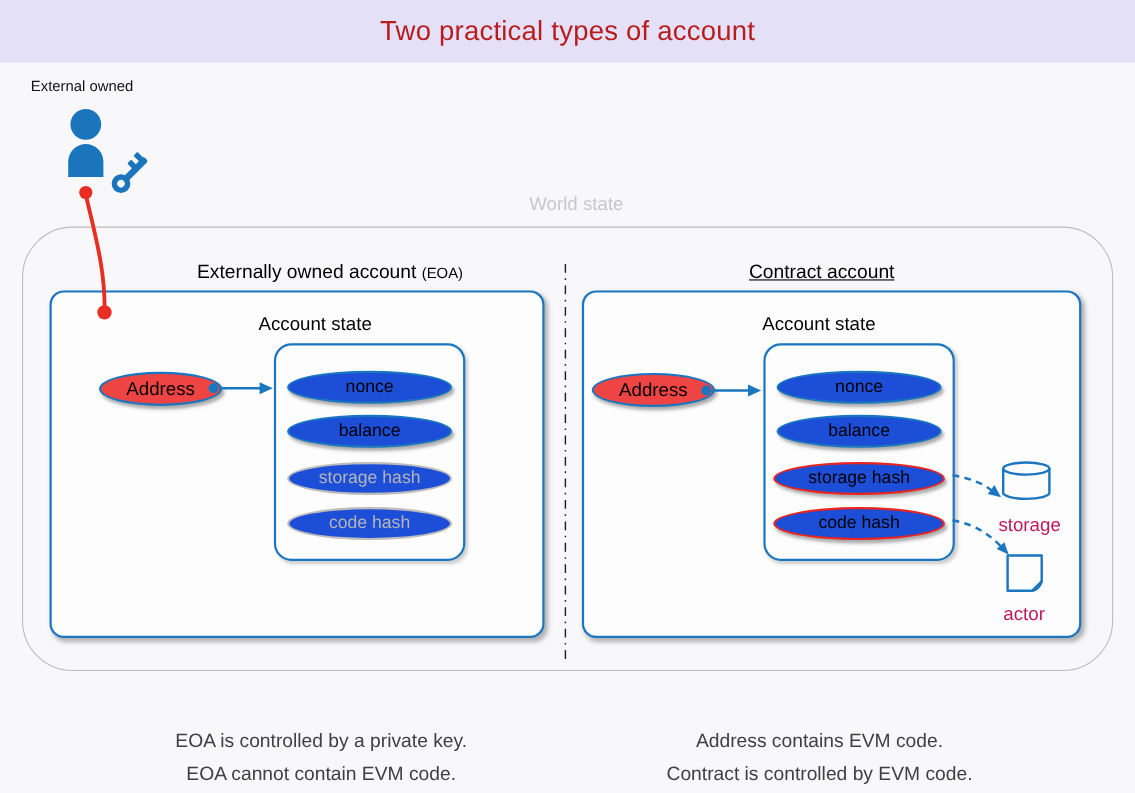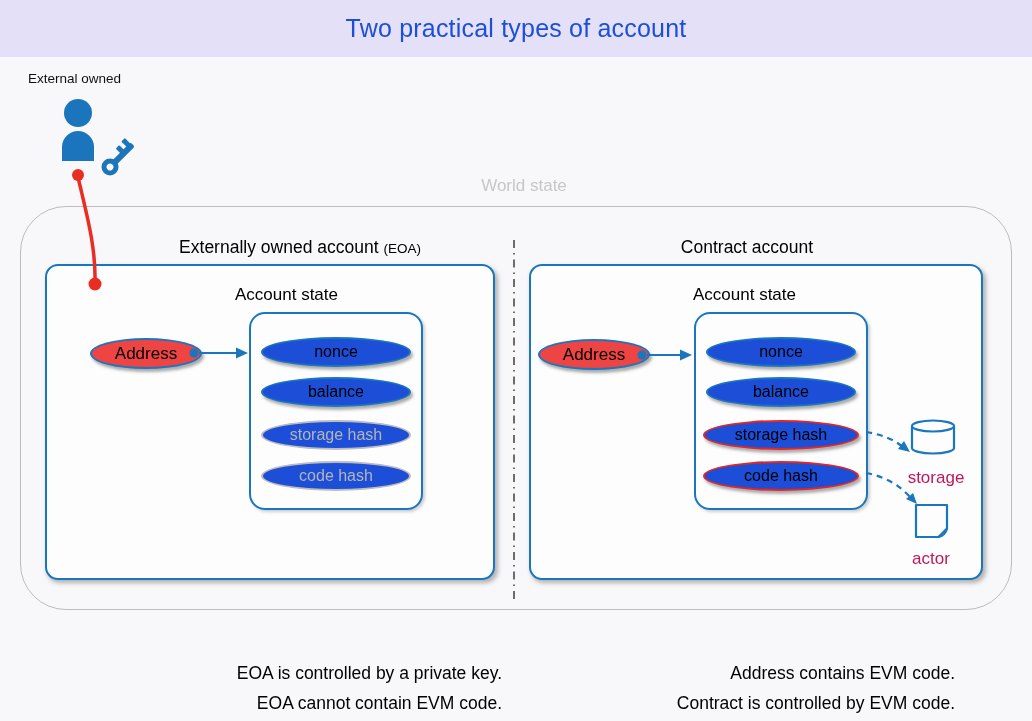--- a/index.html
+++ b/index.html
@@ -13,41 +13,41 @@
   }
   .abs { position:absolute; }
 
   
   .header-strip {
     left:0; top:0; width:1032px; height:57px;
     background:#e3e0f8;
     display:flex; align-items:center; justify-content:center;
   }
   .page-title {
-    font-size:25px; font-weight:500; color:#1d4ed8; letter-spacing:0.2px;
+    font-size:25px; font-weight:500; color:#b91c1c; letter-spacing:0.2px;
   }
 
   .external-actor-label { left:28px; top:71px; font-size:13.5px; color:#111; }
 
   .world-state-label {
     left:424px; top:176px; width:200px; text-align:center;
     font-size:17px; color:#c7c7c7;
   }
 
   .world-state-box {
     left:20px; top:206px; width:992px; height:404px;
     border:1.5px solid #bcbcbc; border-radius:46px;
   }
 
   .panel-title {
     top:237px; width:360px; text-align:center; font-size:17.5px; color:#000;
   }
   .panel-title .suffix { font-size:13.5px; }
   .panel-title-eoa { left:120px; }
-  .panel-title-contract { left:567px; }
+  .panel-title-contract { left:567px;text-decoration:underline; }
 
   .account-box {
     top:264px; height:316px;
     background:#fdfdfe;
     border:2px solid #1976bf; border-radius:13px;
     box-shadow:2.5px 3px 4px rgba(110,110,110,0.5);
   }
   .account-box-eoa { left:45px; width:450px; }
   .account-box-contract { left:529px; width:454px; }
 
@@ -98,22 +98,22 @@
     font-size:17px; color:#000;
   }
   .address-eoa { left:90px; top:338px; }
   .address-contract { left:538px; top:339px; }
 
   .io-label { width:100px; text-align:center; font-size:17px; color:#be185d; }
   .storage-label { left:886px; top:468px; }
   .code-label { left:881px; top:549px; }
 
   .caption {
-    top:658px; width:420px; text-align:right;
-    font-size:17.5px; line-height:30px; color:#000000;
+    top:658px; width:420px; text-align:center;
+    font-size:17.5px; line-height:30px; color:#404040;
   }
   .caption-eoa { left:82px; }
   .caption-contract { left:535px; }
 
   .overlay { left:0; top:0; width:1032px; height:721px; pointer-events:none; }
 </style>
 </head>
 <body>
 
 <div class="abs header-strip">

